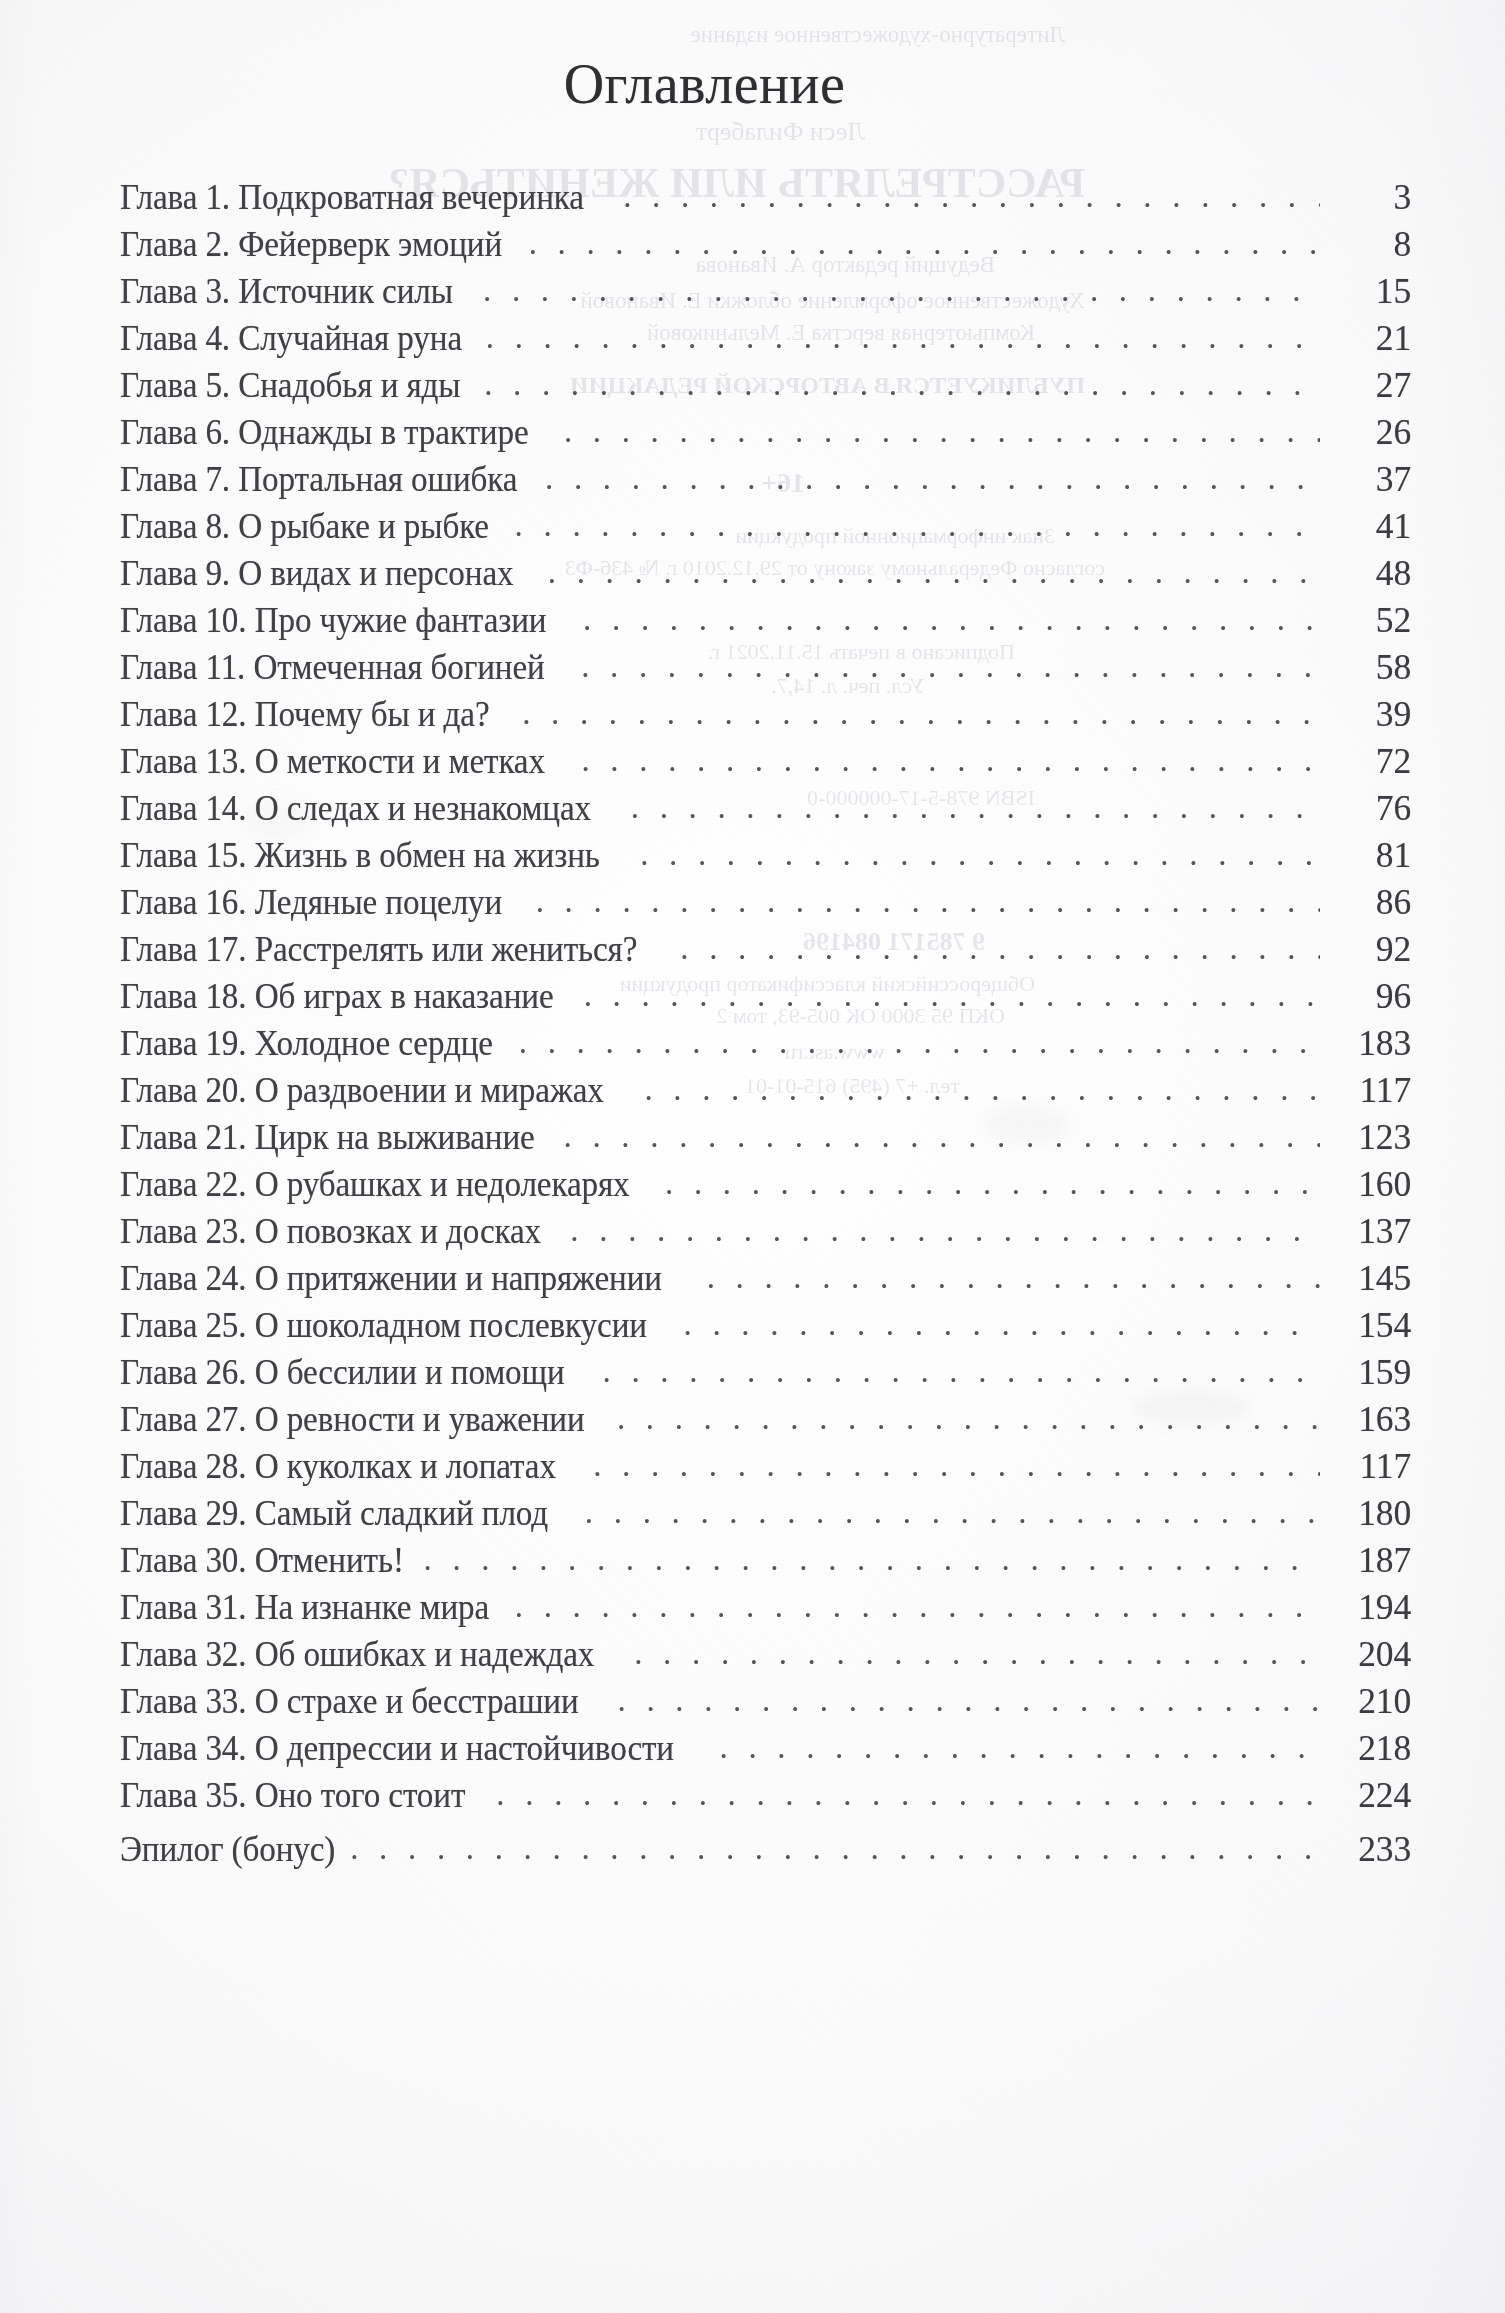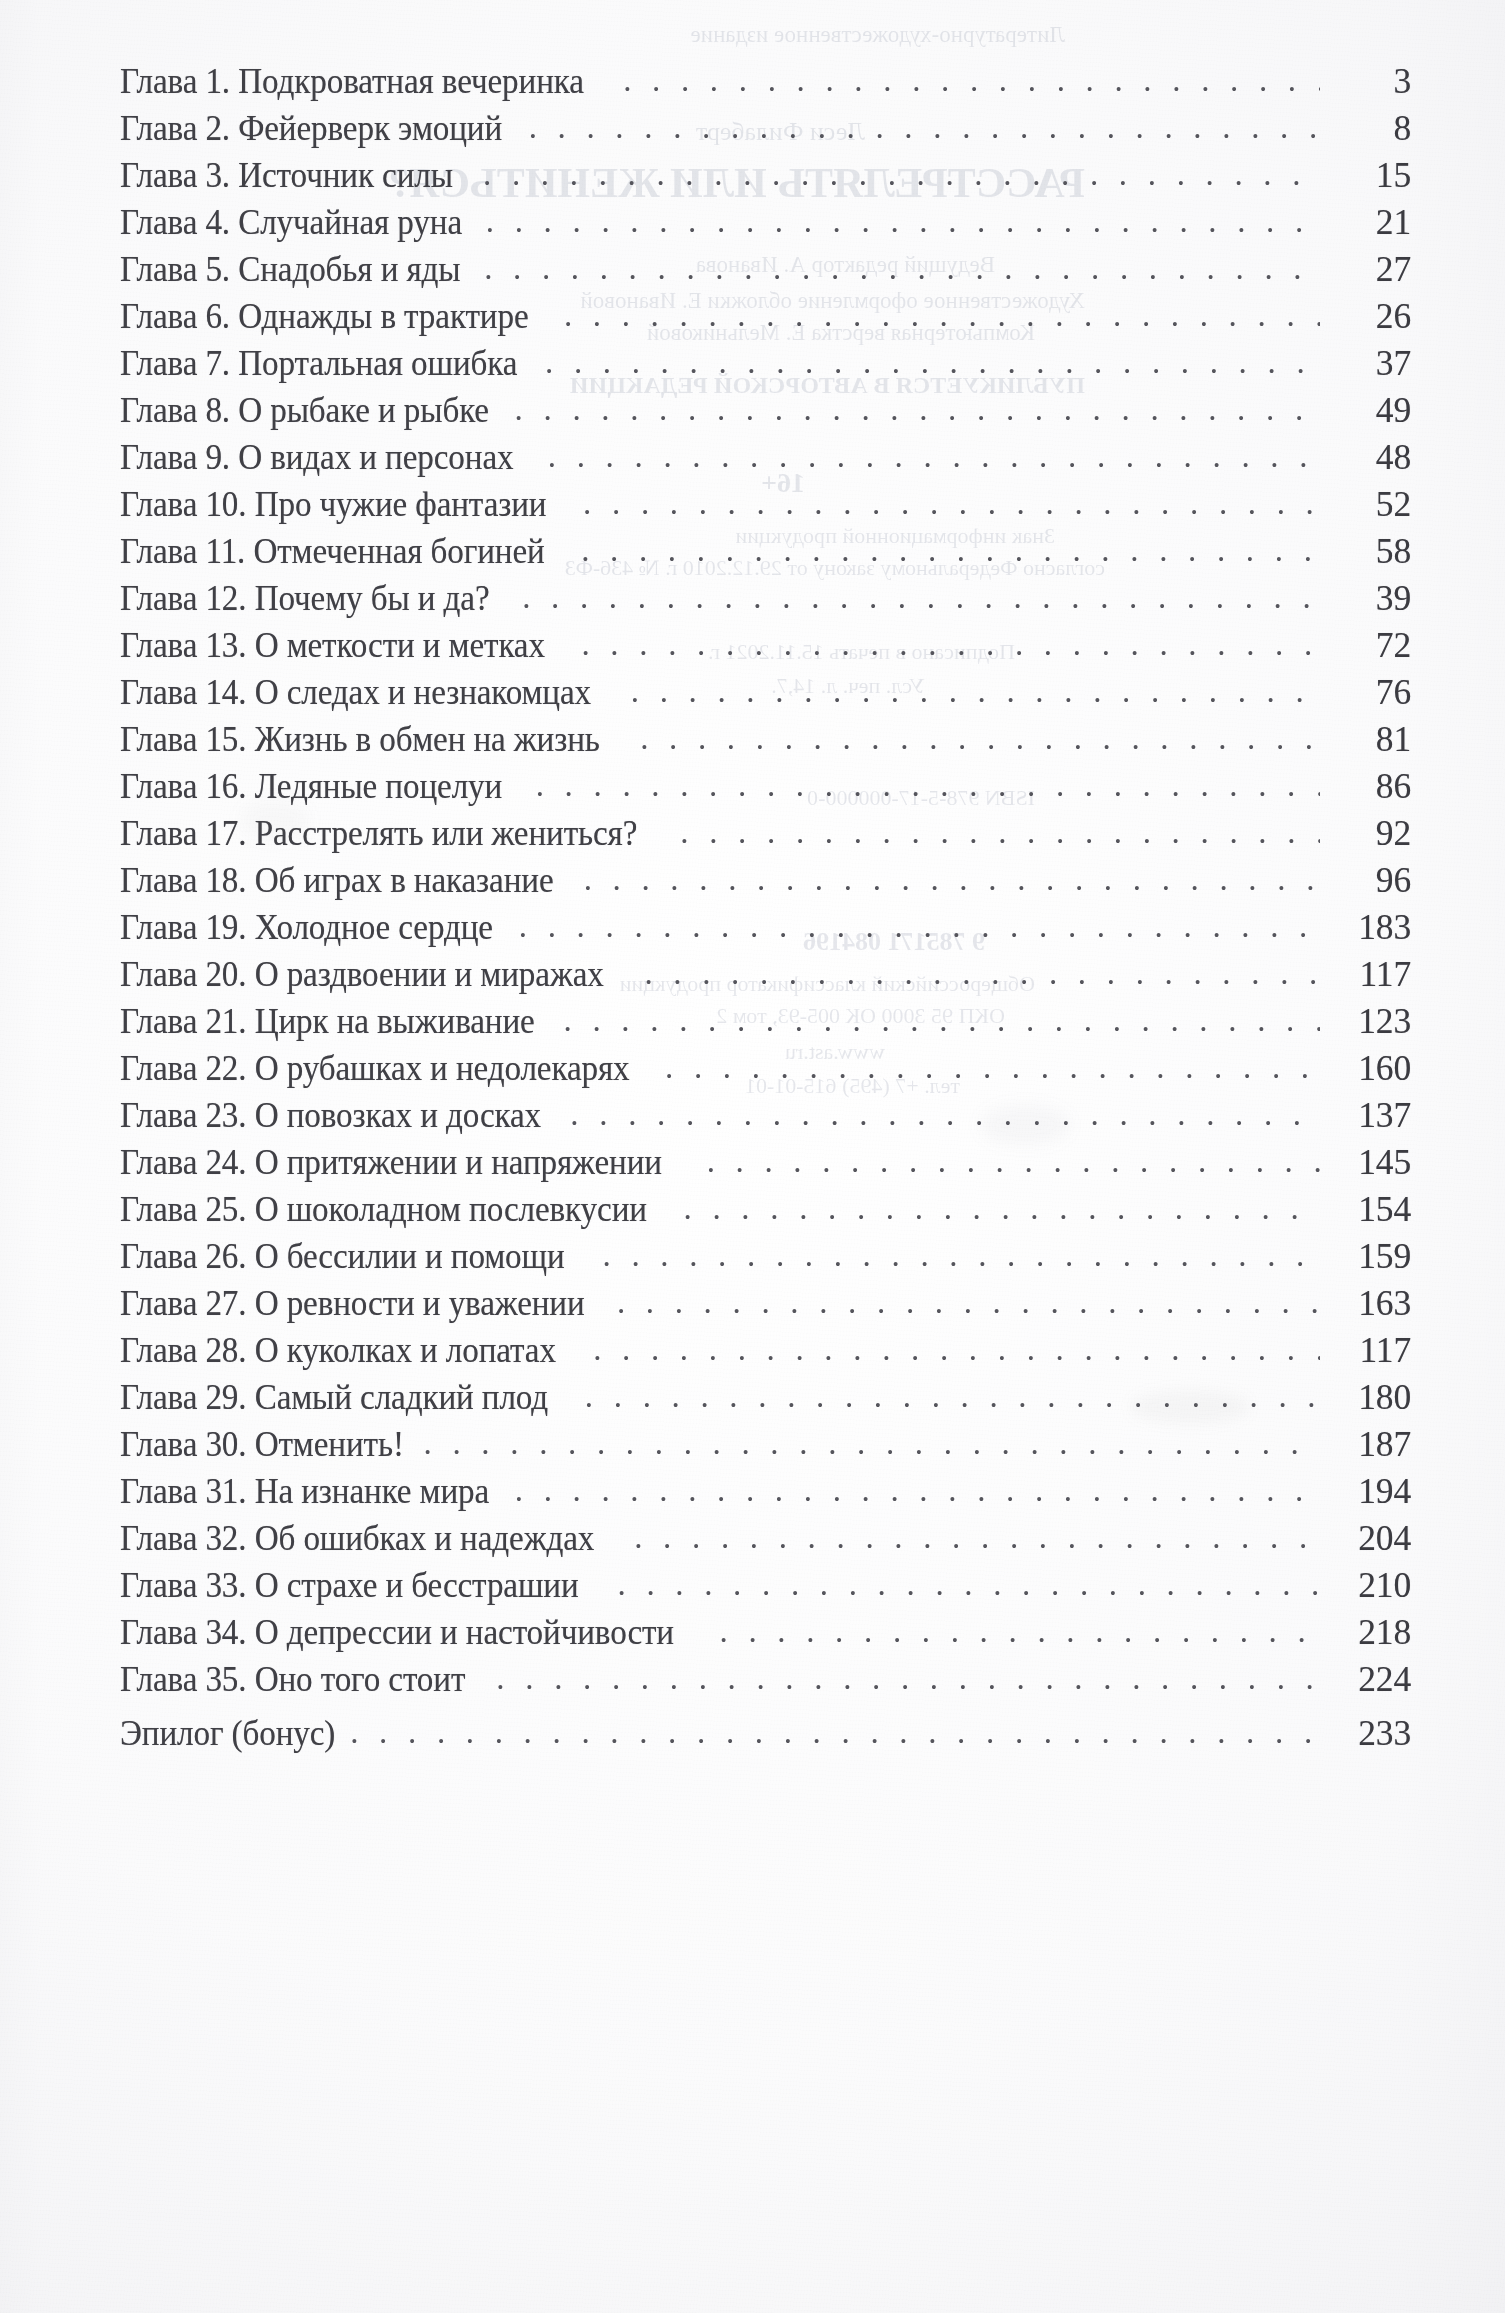--- a/index.html
+++ b/index.html
@@ -154,20 +154,21 @@
       <div class="ghost" style="left: 500px; top: 1004px; font-size: 22px; font-weight: 400;">ОКП 95 3000 ОК 005-93, том 2</div>
       <div class="ghost" style="left: 620px; top: 1040px; font-size: 22px; font-weight: 400;">www.ast.ru</div>
       <div class="ghost" style="left: 545px; top: 1074px; font-size: 22px; font-weight: 400;">тел. +7 (495) 615-01-01</div>
     </div>
 
   <div class="smudge" style="left:1130px; top:1390px; width:120px; height:34px; background:rgba(120,120,130,0.055); filter:blur(7px);"></div>
   <div class="smudge" style="left:980px; top:1105px; width:90px; height:40px; background:rgba(120,120,130,0.05); filter:blur(8px);"></div>
   <div class="smudge" style="left:240px; top:800px; width:70px; height:40px; background:rgba(120,120,130,0.04); filter:blur(8px);"></div>
 
   <div id="content">
+    <h1 id="toc-title">Оглавление</h1>
     <ul id="toc-list">
         <li class="toc-row">
           <span class="toc-label">Глава 1. Подкроватная вечеринка</span>
           <span class="toc-leader">. . . . . . . . . . . . . . . . . . . . . . . . . . . . . . . . . . . . . . . . . . . . . . . . . . . . . . . . . . . . . . . . . . . . . . . . . . . . . . . . . . . . . . . . . </span>
           <span class="toc-page">3</span>
         </li>
         <li class="toc-row tight">
           <span class="toc-label">Глава 2. Фейерверк эмоций</span>
           <span class="toc-leader">. . . . . . . . . . . . . . . . . . . . . . . . . . . . . . . . . . . . . . . . . . . . . . . . . . . . . . . . . . . . . . . . . . . . . . . . . . . . . . . . . . . . . . . . . </span>
           <span class="toc-page">8</span>
@@ -193,21 +194,21 @@
           <span class="toc-page">26</span>
         </li>
         <li class="toc-row tight">
           <span class="toc-label">Глава 7. Портальная ошибка</span>
           <span class="toc-leader">. . . . . . . . . . . . . . . . . . . . . . . . . . . . . . . . . . . . . . . . . . . . . . . . . . . . . . . . . . . . . . . . . . . . . . . . . . . . . . . . . . . . . . . . . </span>
           <span class="toc-page">37</span>
         </li>
         <li class="toc-row tight">
           <span class="toc-label">Глава 8. О рыбаке и рыбке</span>
           <span class="toc-leader">. . . . . . . . . . . . . . . . . . . . . . . . . . . . . . . . . . . . . . . . . . . . . . . . . . . . . . . . . . . . . . . . . . . . . . . . . . . . . . . . . . . . . . . . . </span>
-          <span class="toc-page">49</span>
+          <span class="toc-page">41</span>
         </li>
         <li class="toc-row">
           <span class="toc-label">Глава 9. О видах и персонах</span>
           <span class="toc-leader">. . . . . . . . . . . . . . . . . . . . . . . . . . . . . . . . . . . . . . . . . . . . . . . . . . . . . . . . . . . . . . . . . . . . . . . . . . . . . . . . . . . . . . . . . </span>
           <span class="toc-page">48</span>
         </li>
         <li class="toc-row">
           <span class="toc-label">Глава 10. Про чужие фантазии</span>
           <span class="toc-leader">. . . . . . . . . . . . . . . . . . . . . . . . . . . . . . . . . . . . . . . . . . . . . . . . . . . . . . . . . . . . . . . . . . . . . . . . . . . . . . . . . . . . . . . . . </span>
           <span class="toc-page">52</span>

